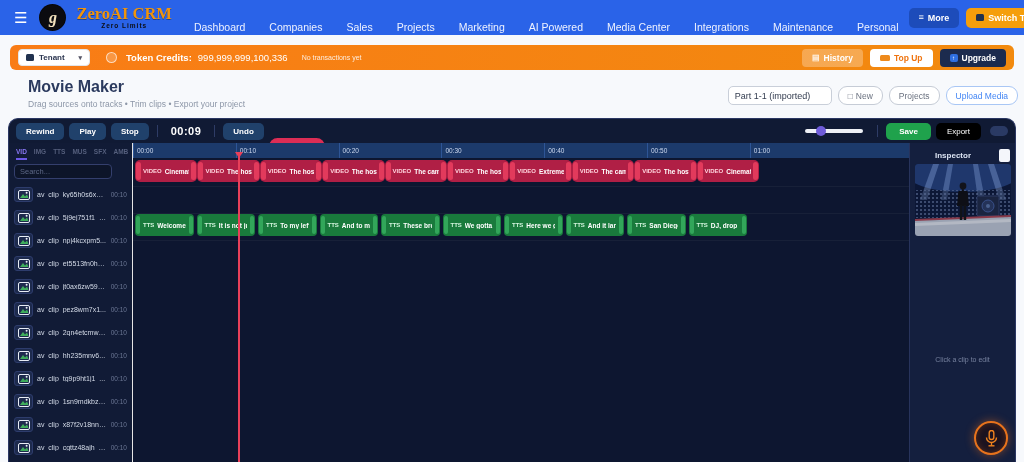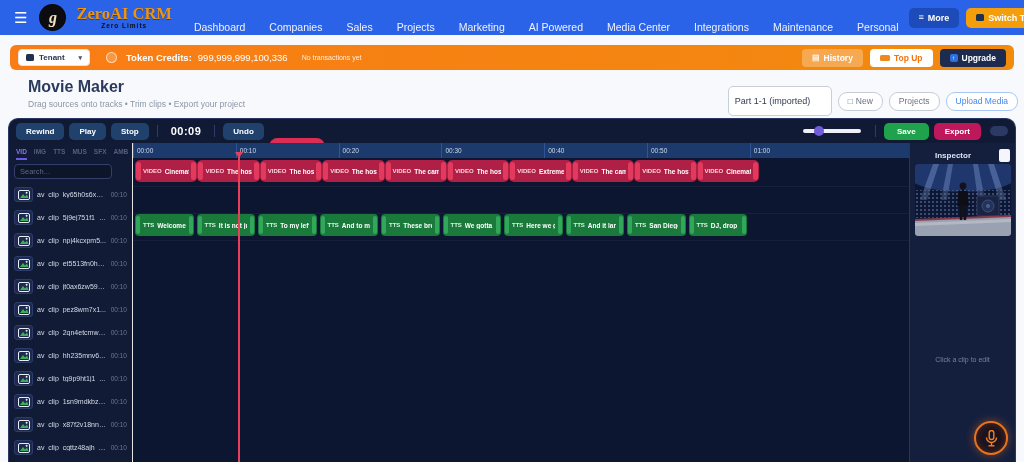--- a/index.html
+++ b/index.html
@@ -50,21 +50,21 @@
   .btn-upgrade { background:#1c2b4e; color:#fff; }
   .up-chip { display:inline-block; width:8px; height:8px; background:#2f6fe0; border-radius:2px;
     color:#fff; font-size:6px; line-height:8px; text-align:center; font-weight:bold; }
   .doc-glyph { font-size:8px; line-height:1; color:#ffffffd9; }
 
   
   .pagehead { position:absolute; top:78px; left:28px; }
   .page-title { font-size:16px; font-weight:bold; color:#2b3a5e; }
   .page-sub { font-size:8.5px; color:#8d97a8; margin-top:3px; }
   .head-right { position:absolute; top:86px; right:6px; display:flex; gap:6px; align-items:center; }
-  .proj-input { width:104px; height:30px; border:1px solid #c9cfd9; border-radius:5px;
+  .proj-input { width:104px; height:19px; border:1px solid #c9cfd9; border-radius:5px;
     font-size:9px; color:#333c4f; padding:0 6px; background:#fff; font-family:inherit; }
   .hbtn { height:19px; border-radius:9px; background:#fff; border:1px solid #c6ccd6; color:#6b7280;
     font-size:8.5px; padding:0 9px; display:flex; align-items:center; gap:3px; cursor:pointer; white-space:nowrap; }
   .hbtn-upload { border-color:#a9c7f5; color:#4285f4; }
 
   
   .editor { position:absolute; left:8px; top:118px; width:1008px; height:344px;
     background:#101a34; border:1px solid #2b3763; border-bottom:none;
     border-radius:10px 10px 0 0; overflow:hidden; display:flex; flex-direction:column; }
   .toolbar { height:24px; display:flex; align-items:center; padding:0 7px; gap:5px; flex-shrink:0; }
@@ -72,22 +72,22 @@
     font-weight:bold; padding:4px 10px; cursor:pointer; white-space:nowrap; }
   .tdiv { width:1px; height:12px; background:#2e3c66; margin:0 3px; }
   .ttime { font-size:11px; font-weight:bold; color:#fff; letter-spacing:.5px; margin:0 5px; }
   .btn-clear { background:#dc2d55; border:none; border-radius:10px; color:#fff; font-size:8px;
     font-weight:bold; padding:4px 12px; cursor:pointer;margin-top:31px; }
   .tb-spacer { flex:1; }
   .vol { width:58px; height:4px; background:#eef0f6; border-radius:2px; position:relative; margin-right:6px; cursor:pointer; }
   .vol-thumb { position:absolute; left:11px; top:-3px; width:10px; height:10px; border-radius:50%; background:#6f5cd9; }
   .btn-save { background:#1fa24c; border:none; border-radius:5px; color:#fff; font-size:8px;
     font-weight:bold; padding:4px 13px; cursor:pointer; }
-  .btn-export { background:#be185d; border:none; border-radius:5px; color:#fff; font-size:8px;
-    font-weight:bold; padding:4px 11px; cursor:pointer; }
+  .btn-export { background:#000000; border:none; border-radius:5px; color:#fff; font-size:8px;
+    font-weight:normal; padding:4px 11px; cursor:pointer; }
   .toggle-pill { width:18px; height:10px; border-radius:5px; background:#2a3a64; margin-left:4px; cursor:pointer; }
 
   .editor-body { flex:1; display:flex; min-height:0; }
 
   
   .library { width:124px; flex-shrink:0; background:#111b36; border-right:1px solid #e5e5e5;
     display:flex; flex-direction:column; min-height:0; }
   .lib-tabs { display:flex; gap:7px; padding:4px 7px 0; }
   .lib-tab { background:none; border:none; color:#555f7d; font-size:6.5px; font-weight:bold;
     padding:1px 0 3px; cursor:pointer; border-bottom:2px solid transparent; font-family:inherit; }

